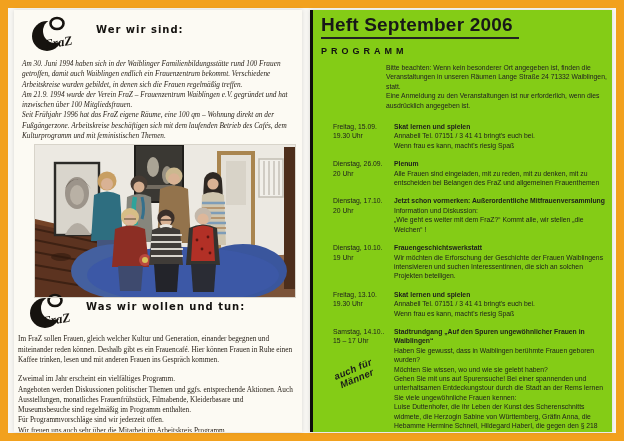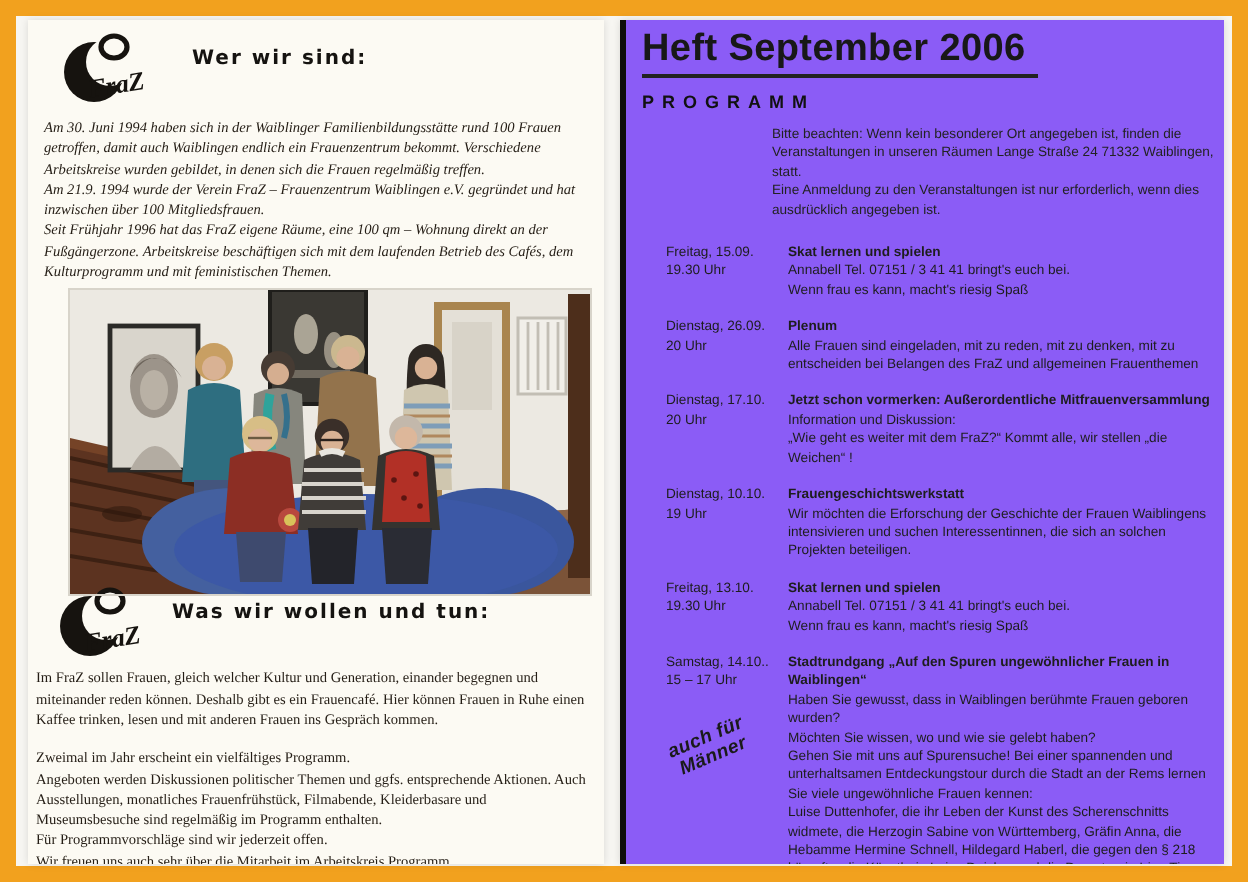--- a/index.html
+++ b/index.html
@@ -14,21 +14,21 @@
     background:#F7F6F2;
   }
   
   .page{position:absolute;top:2px;bottom:1px;overflow:hidden;}
   .page-left{
     left:6px;width:288px;background:#FCFAF3;color:#241d15;
     font-family:"Liberation Serif", serif;
     box-shadow:0 0 4px rgba(0,0,0,.12);
   }
   .page-right{
-    left:302px;width:302px;background:#8b5cf6;color:#1d1d1d;
+    left:302px;width:302px;background:#84cc16;color:#1d1d1d;
     border-left:3px solid #0f0e0c;
     box-shadow:0 0 4px rgba(0,0,0,.12);
     padding-left:8px;padding-right:6px;box-sizing:border-box;
   }
   
   .sec-header{display:flex;align-items:flex-start;}
   .logo-svg{width:52px;height:42px;flex:0 0 auto;}
   .sec1 .logo-svg{margin:4px 0 0 14px;}
   .sec-heading{
     font-family:"DejaVu Sans", sans-serif;

